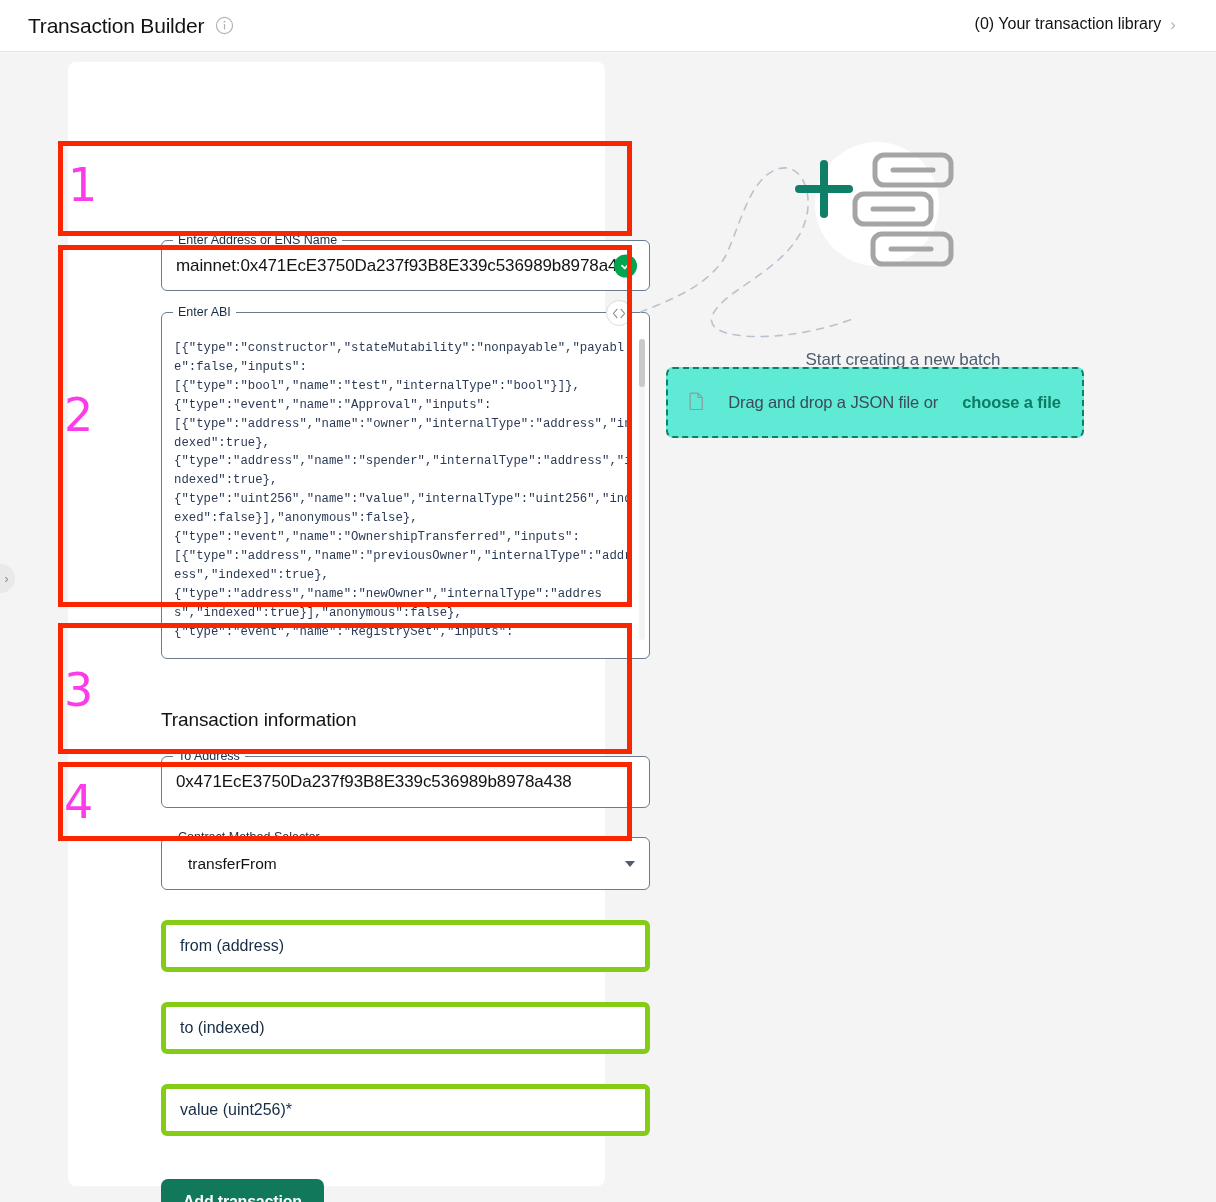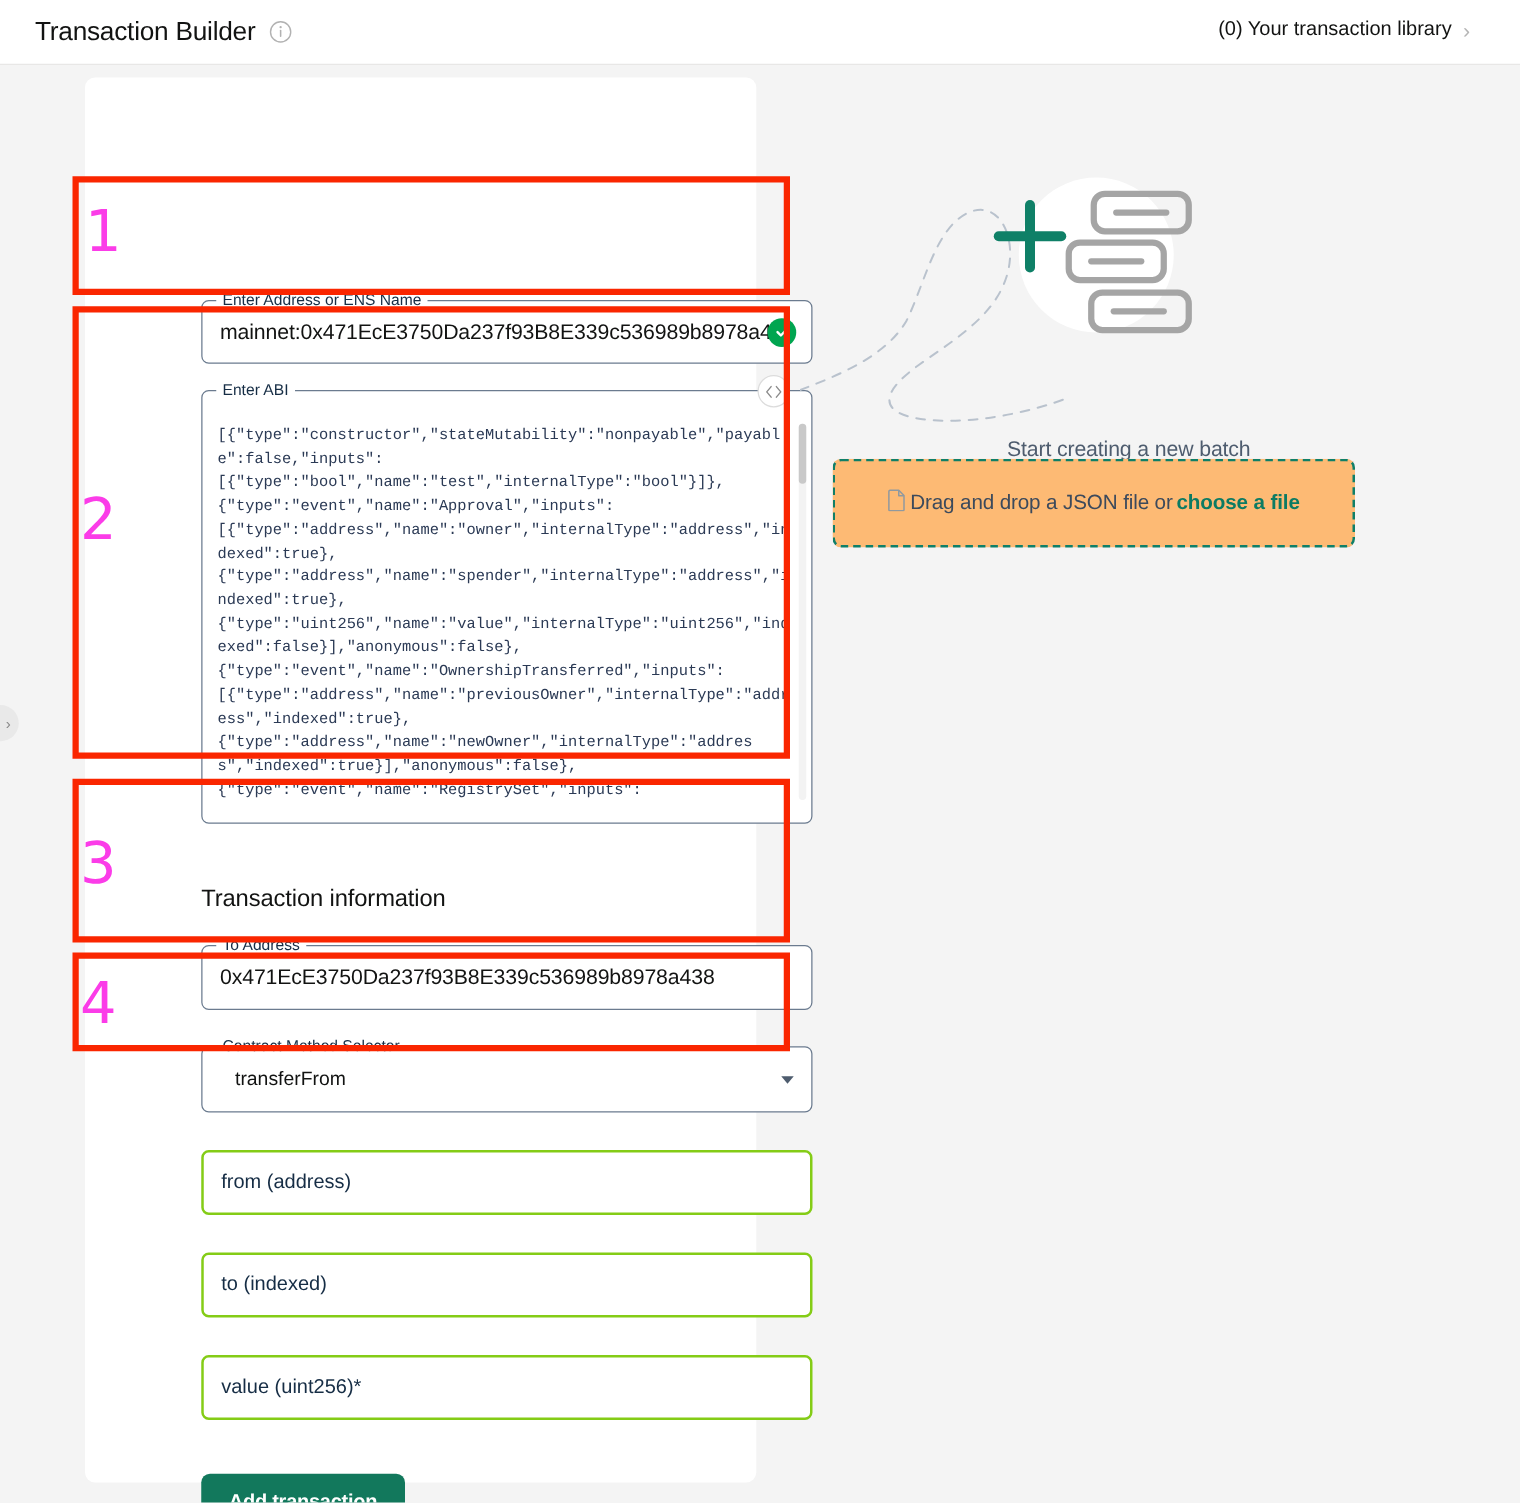--- a/index.html
+++ b/index.html
@@ -140,21 +140,21 @@
     position: absolute; right: 14px; top: 50%; transform: translateY(-50%);
     width: 0; height: 0;
     border-left: 5.5px solid transparent;
     border-right: 5.5px solid transparent;
     border-top: 6px solid #4e5c6e;
   }
 
   
   .param-input {
     position: absolute; left: 93px; width: 489px; height: 52px;
-    border: 2px solid #84cc16; border-radius: 6px; background: #fff;
+    border: 5px solid #84cc16; border-radius: 6px; background: #fff;
     display: flex; align-items: center; padding: 0 14px;
     font-size: 16px; color: #162d45;
   }
   #param-0 { top: 858px; }
   #param-1 { top: 940px; }
   #param-2 { top: 1022px; }
 
   .add-btn {
     position: absolute; left: 93px; top: 1117px;
     height: 45px; padding: 0 22px;
@@ -170,23 +170,23 @@
   .illus { position: absolute; left: 0; top: 60px; width: 480px; height: 230px; }
   .illus-caption {
     position: absolute; left: 0; top: 288px; width: 470px;
     text-align: center; font-size: 17px; color: #4e5c6e; letter-spacing: -0.1px; margin-left: 28px;
   }
   .dropzone {
     position: absolute; left: 26px; top: 305px;
     width: 418px; height: 71px;
     border: 2px dashed #0f7f68;
     border-radius: 7px;
-    background: #fdba74;
+    background: #5eead4;
     display: flex; align-items: center; justify-content: center;
-    gap: 3px; cursor: pointer;
+    gap: 24px; cursor: pointer;
   }
   .dropzone-text { font-size: 16.5px; color: #3c4a5c; letter-spacing: -0.1px; }
   .dropzone-link { color: #0c7b63; font-weight: 700; }
 
   
   .anno-box {
     position: absolute; border: 5px solid #fa2600;
     pointer-events: none; z-index: 20;
   }
   #anno-box-1 { left: 58px; top: 141px; width: 574px; height: 95px; }

